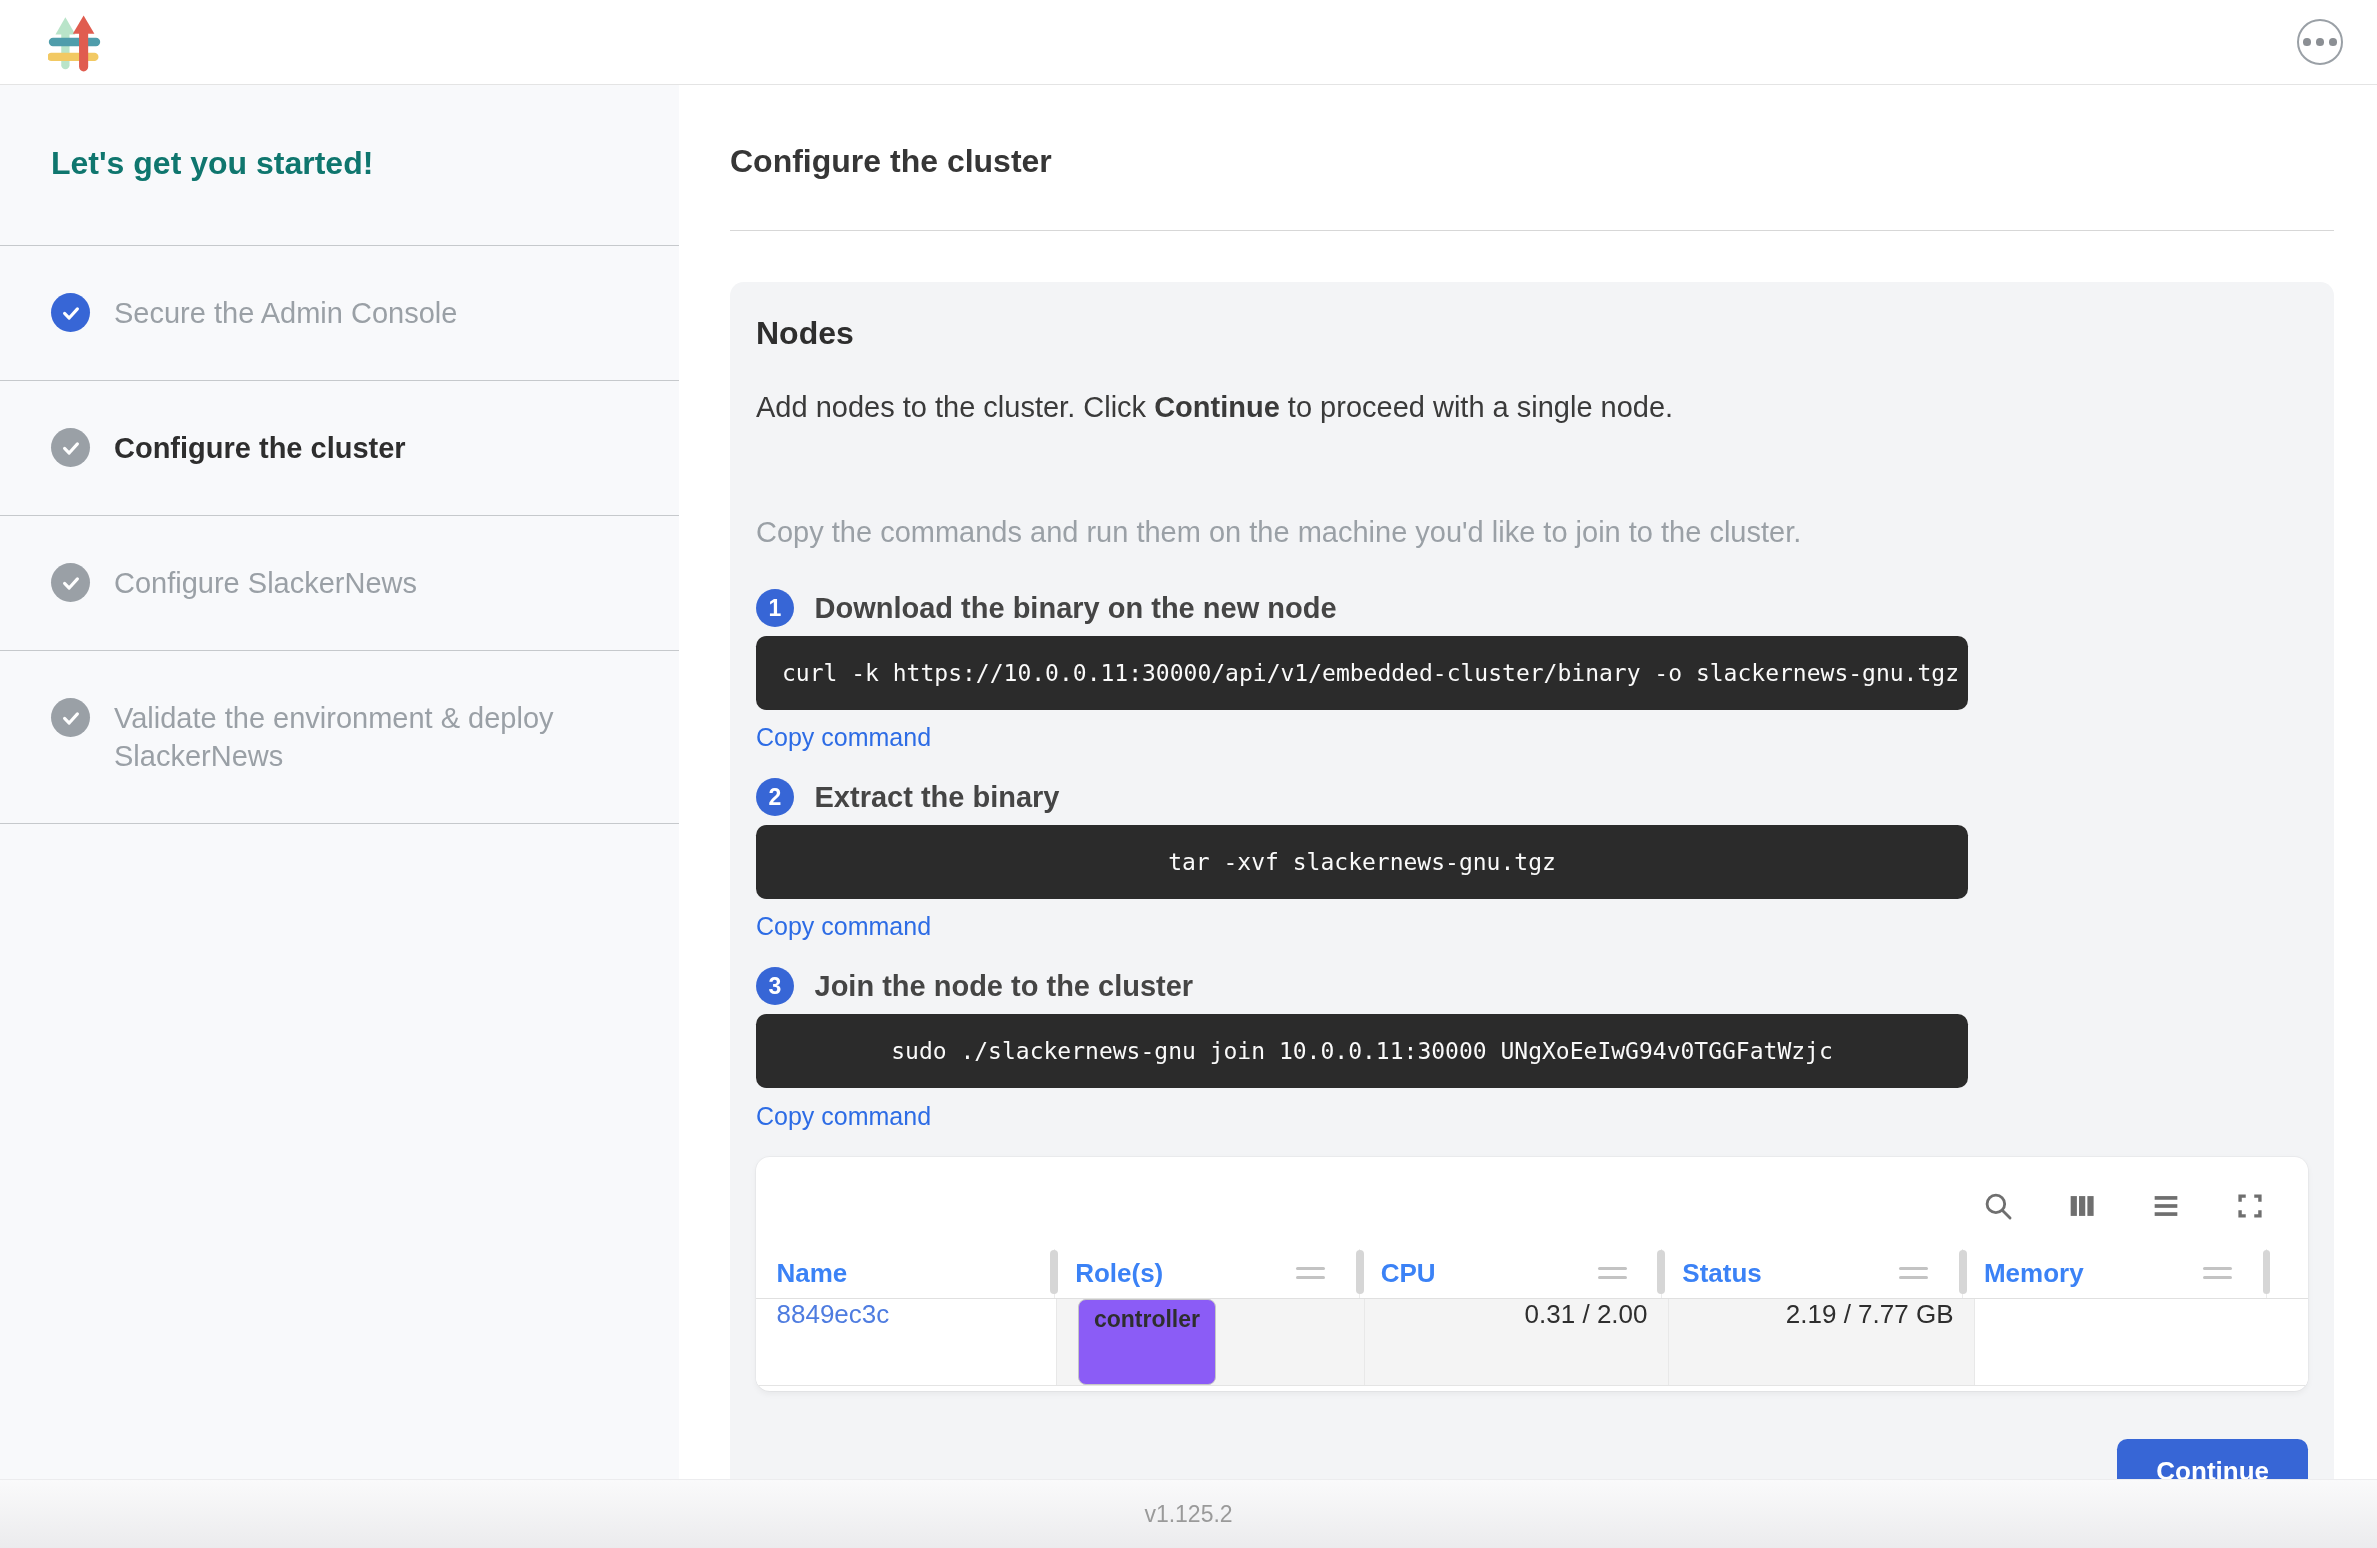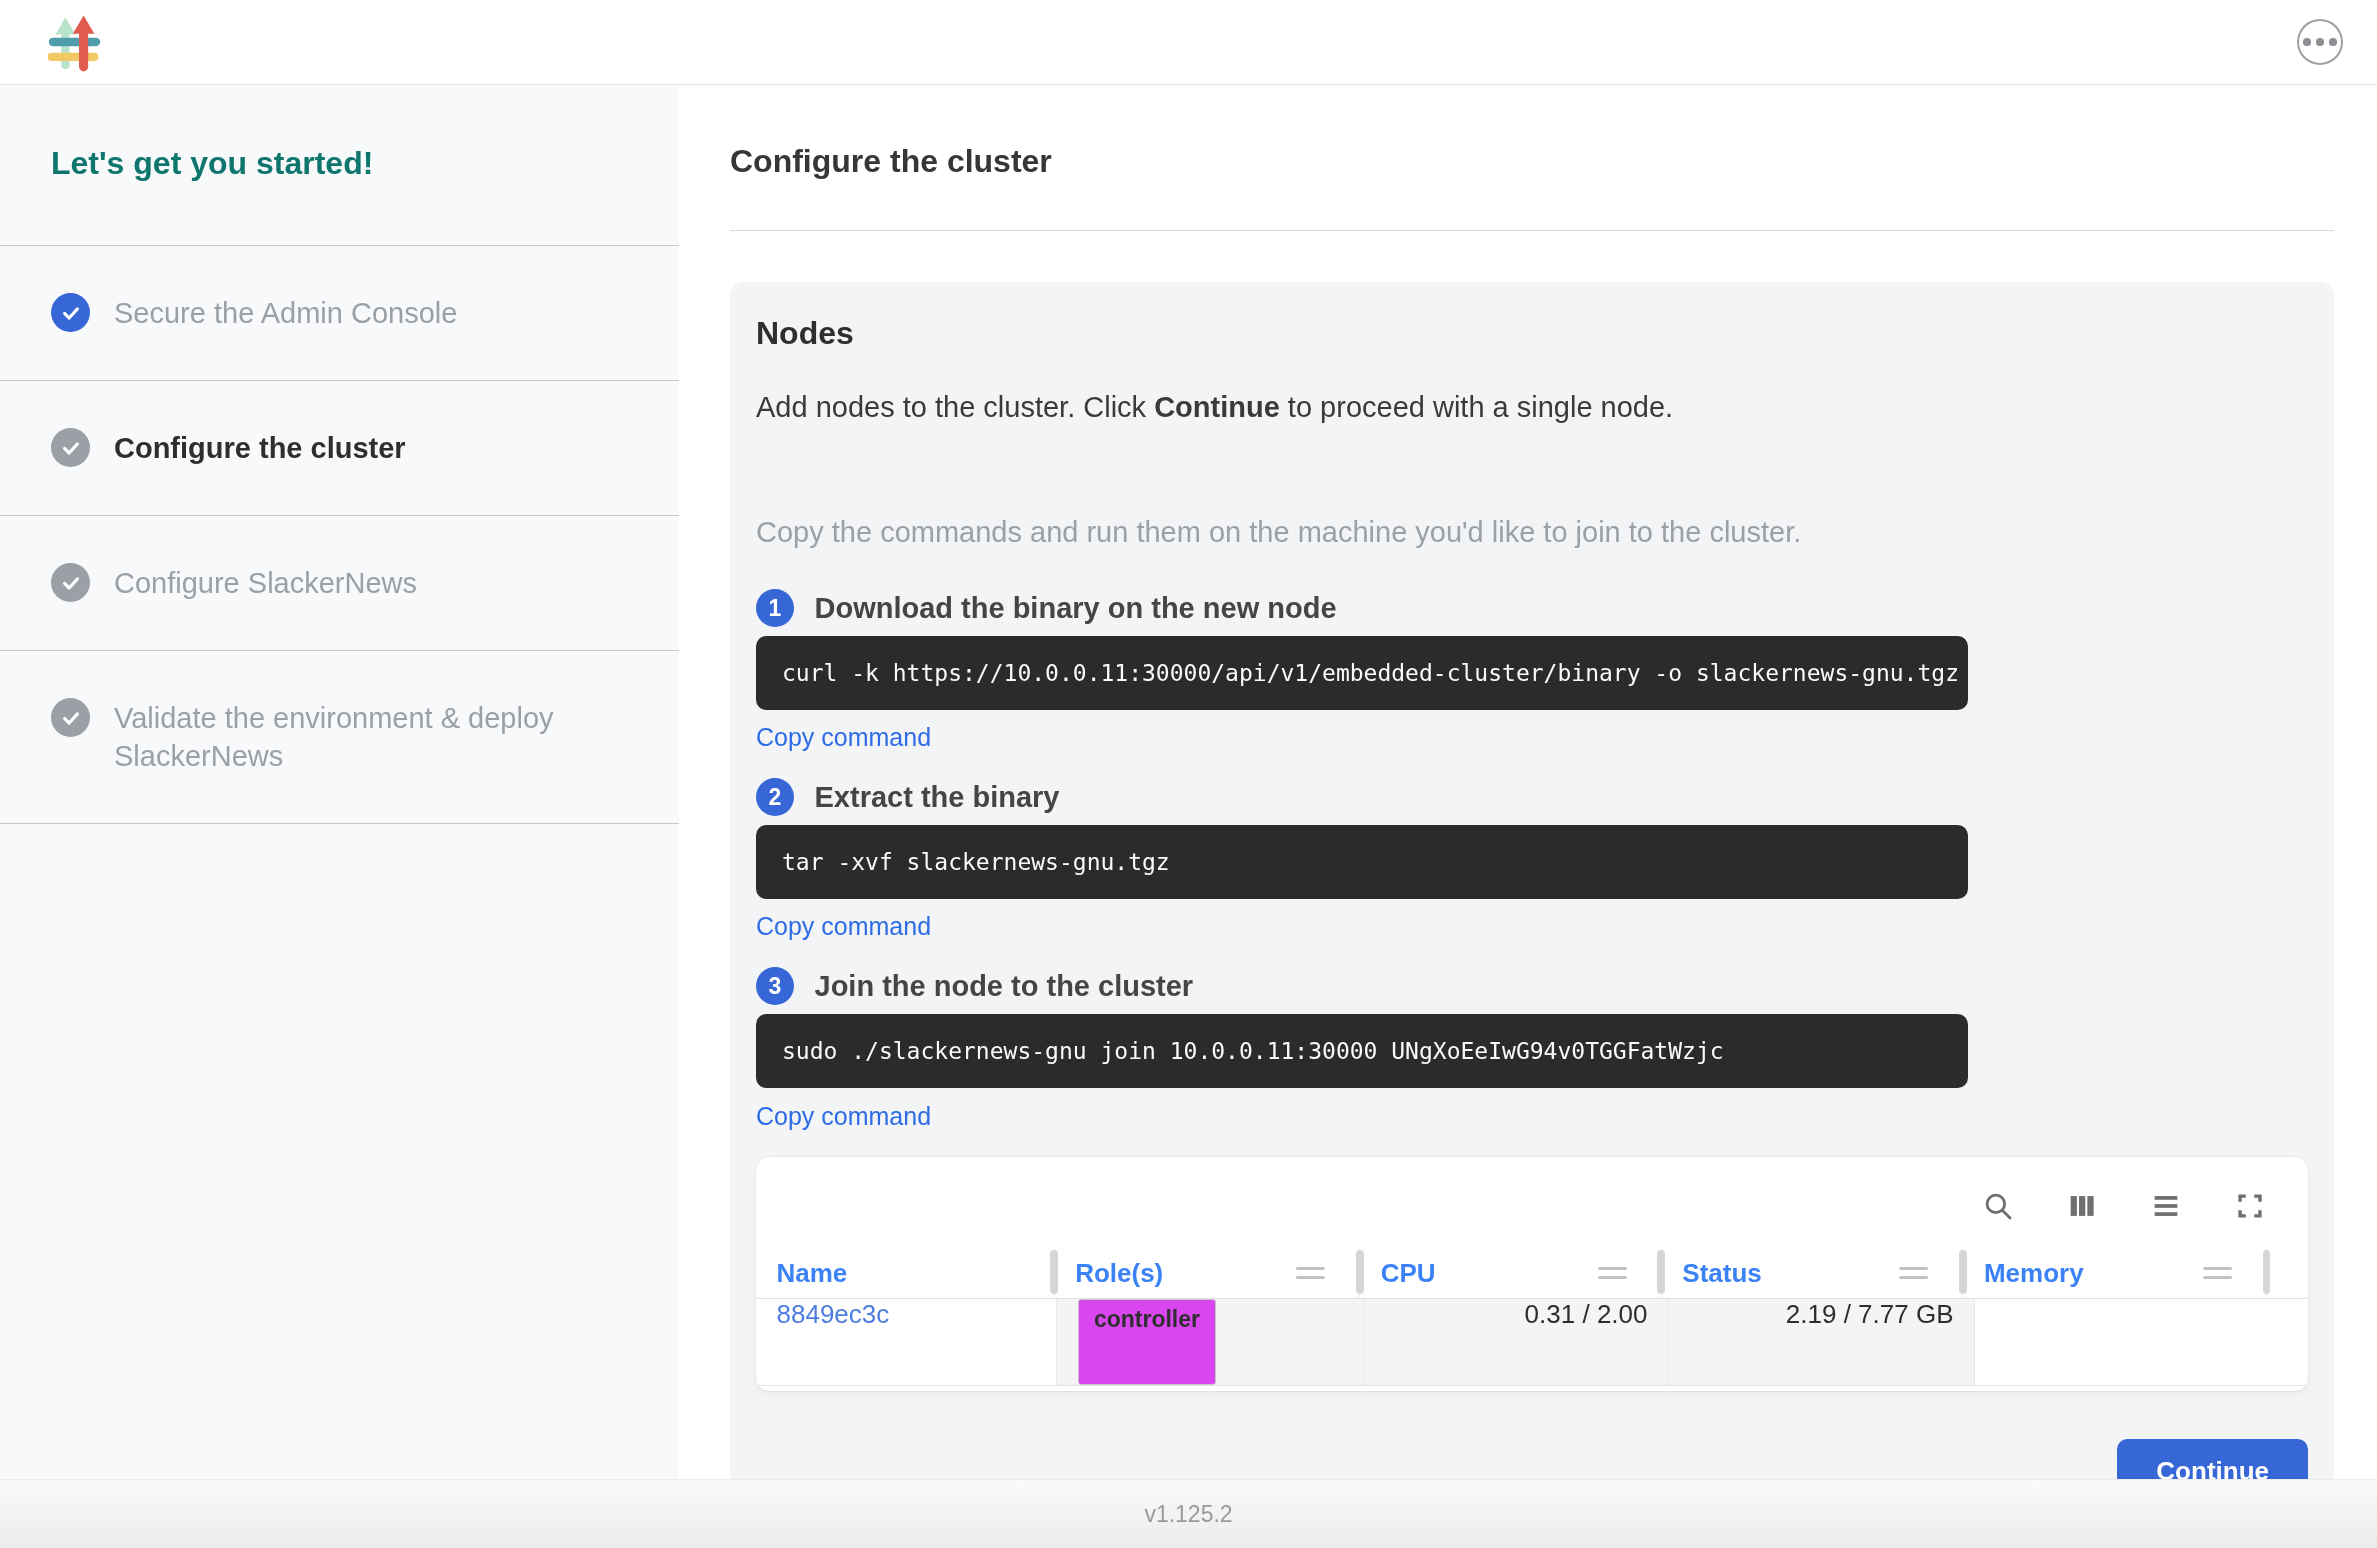--- a/index.html
+++ b/index.html
@@ -88,20 +88,21 @@
     display:flex;align-items:center;justify-content:center;
   }
   .step-title{font-size:29px;font-weight:bold;color:#454545}
   .codeblock{
     background:var(--code_bg,#2b2b2b);color:#fafafa;
     max-width:1212px;border-radius:10.3px;
     padding:24px 26px;
     font-family:"DejaVu Sans Mono",monospace;font-size:23px;line-height:26px;
     white-space:nowrap;overflow:hidden;
     margin-bottom:13.7px;
+    text-align:center;
   }
   .copy-row{margin-bottom:26px}
   .copy-link{
     color:var(--link_blue,#2d6ce5);font-size:25px;line-height:29px;
     text-decoration:none;display:inline-block;cursor:pointer;
   }
 
   
   .table-card{
     margin-top:17px;
@@ -139,21 +140,21 @@
   .c-name{width:301px}
   .c-roles{width:308px}
   .c-status{width:304px}
   .c-cpu{width:304px;justify-content:flex-end}
   .c-mem{width:306px;justify-content:flex-end}
   .c-fill{flex:1;border-right:none;background:#fff}
   .gh-cell.c-fill{background:transparent}
   .g-cell.c-name{background:#fff}
   .node-link{color:var(--node_link_blue,#4e7ce0);text-decoration:none;cursor:pointer}
   .chip{
-    border:1.7px solid #c6c6c6;border-radius:3px;background:#d946ef;
+    border:1.7px solid #c6c6c6;border-radius:8px;background:#8b5cf6;
     padding:6.8px 15.4px;font-size:23px;font-weight:bold;color:#2e2e2e;
   }
   .table-pad{height:5.1px}
 
   .continue-row{display:flex;justify-content:flex-end;margin-top:48px}
   .continue-btn{
     background:var(--accent_blue,#3766d6);color:#fff;
     border:none;border-radius:10.3px;
     font-family:"Liberation Sans",sans-serif;
     font-size:26px;font-weight:bold;

